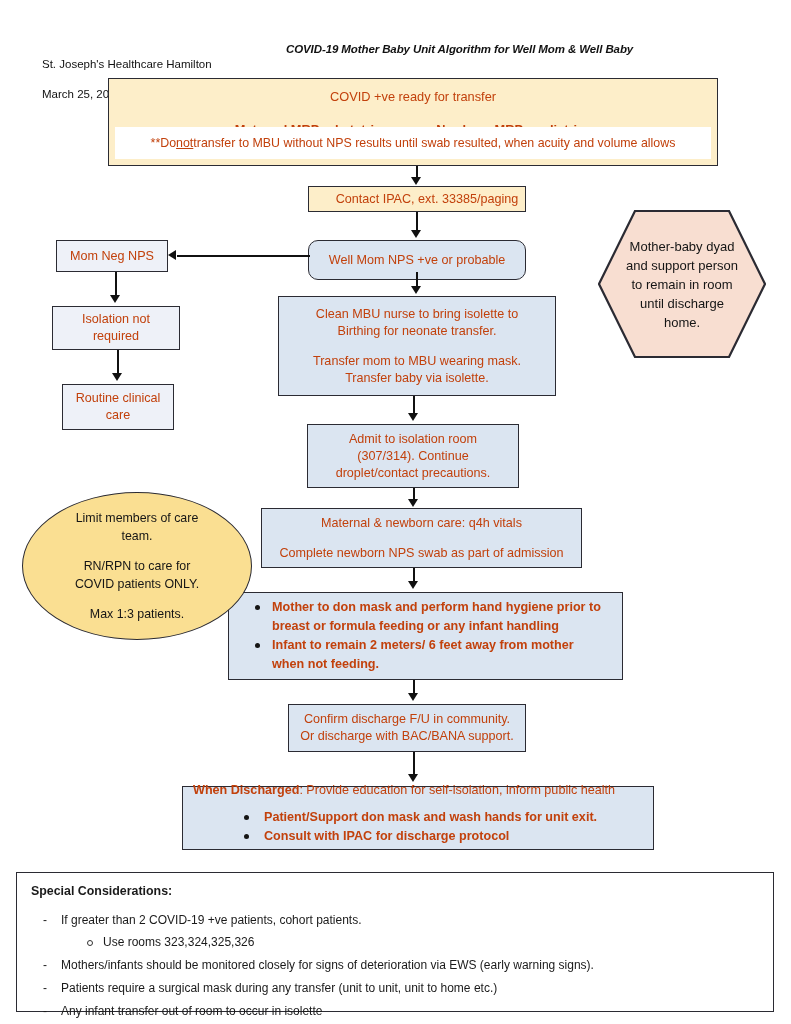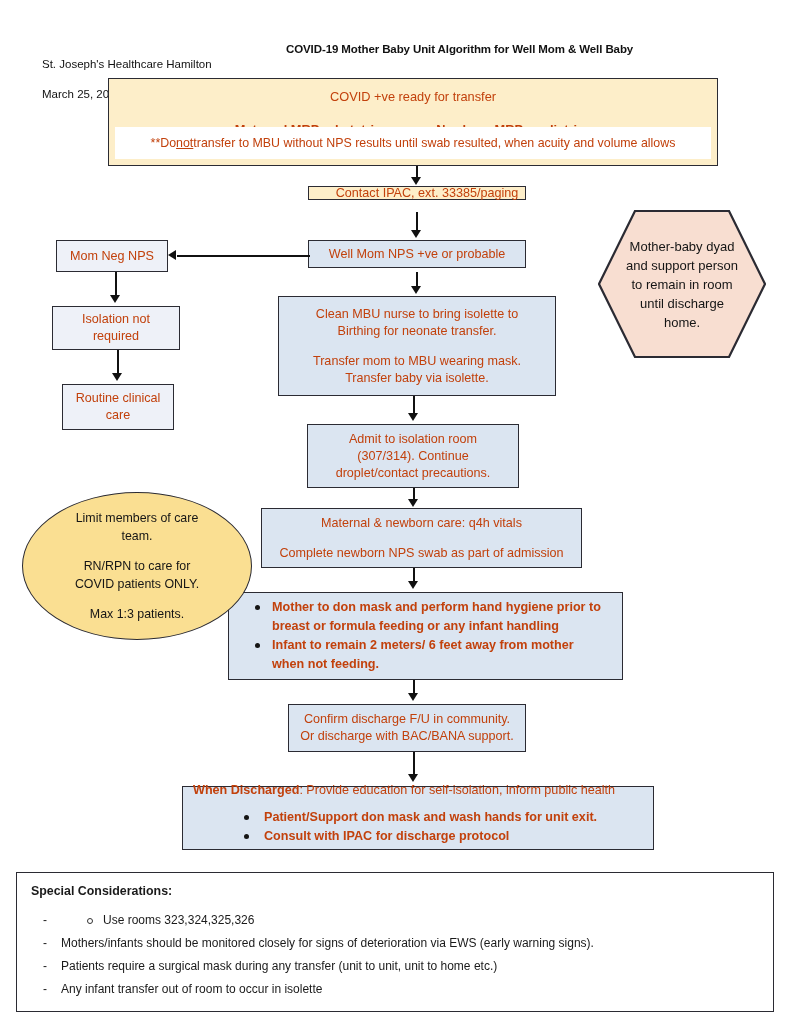--- a/index.html
+++ b/index.html
@@ -16,21 +16,21 @@
     background:#ffffff;
   }
   .hdr{
     position:absolute;
     font-size:11.5px;
     line-height:15px;
     color:#111;
     white-space:pre-line;
   }
   #hdr-left{ left:42px; top:42px; font-weight:400; }
-  #hdr-title{ left:286px; top:42px; font-weight:bold; letter-spacing:-0.1px;}
+  #hdr-title{ left:286px; top:42px; font-weight:bold; letter-spacing:-0.1px;font-style:italic;}
 
   .node{
     position:absolute;
     box-sizing:border-box;
     border:1.4px solid #2b2b33;
     display:flex;
     flex-direction:column;
     align-items:center;
     justify-content:center;
     text-align:center;
@@ -61,22 +61,22 @@
   #n-top .strip{
     position:absolute;
     left:6px; right:6px; bottom:6px;
     background:#ffffff;
     height:32px;
     display:flex; align-items:center; justify-content:center;
     font-size:12.4px;
   }
   #n-top .strip u{ }
 
-  #n-ipac{ left:308px; top:186px; width:218px; height:14px;padding-left:20px; }
-  #n-wellmom{ left:308px; top:240px; width:218px; height:28px; }
+  #n-ipac{ left:308px; top:186px; width:218px; height:26px;padding-left:20px; }
+  #n-wellmom{ left:308px; top:240px; width:218px; height:40px;border-radius:10px; }
   #n-momneg{ left:56px; top:240px; width:112px; height:32px; }
   #n-isolation{ left:52px; top:306px; width:128px; height:44px; }
   #n-routine{ left:62px; top:384px; width:112px; height:46px; }
   #n-clean{ left:278px; top:296px; width:278px; height:100px; }
   #n-admit{ left:307px; top:424px; width:212px; height:64px; }
   #n-maternal{ left:261px; top:508px; width:321px; height:60px; }
   #n-bullets{
     left:228px; top:592px; width:395px; height:88px;
     align-items:flex-start; justify-content:center; text-align:left;
     padding:6px 10px 6px 8px;
@@ -317,20 +317,21 @@
     </div>
   </div>
   <svg id="n-hex-border" viewBox="0 0 168 148">
     <polygon points="37,1 131,1 167,74 131,147 37,147 1,74" fill="none" stroke="#2b2b33" stroke-width="2.2"></polygon>
   </svg>
 
   <div id="n-special">
     <div class="title">Special Considerations:</div>
     <ul class="dash">
       <li>
+        <span>If greater than 2 COVID-19 +ve patients, cohort patients.</span>
         <ul class="circ">
           <li>Use rooms 323,324,325,326</li>
         </ul>
       </li>
       <li>Mothers/infants should be monitored closely for signs of deterioration via EWS (early warning signs).</li>
       <li>Patients require a surgical mask during any transfer (unit to unit, unit to home etc.)</li>
       <li>Any infant transfer out of room to occur in isolette</li>
     </ul>
   </div>
 

